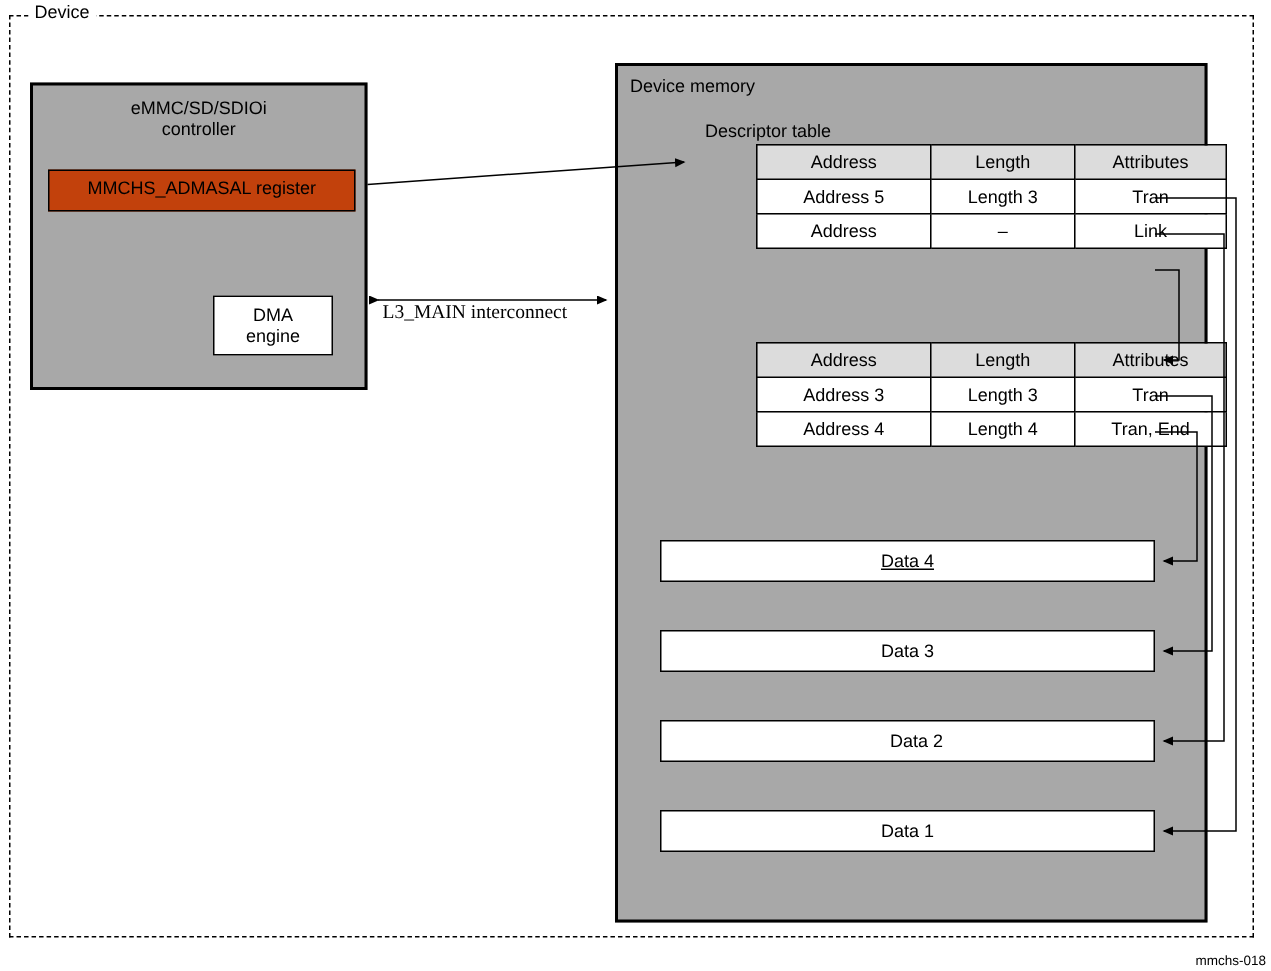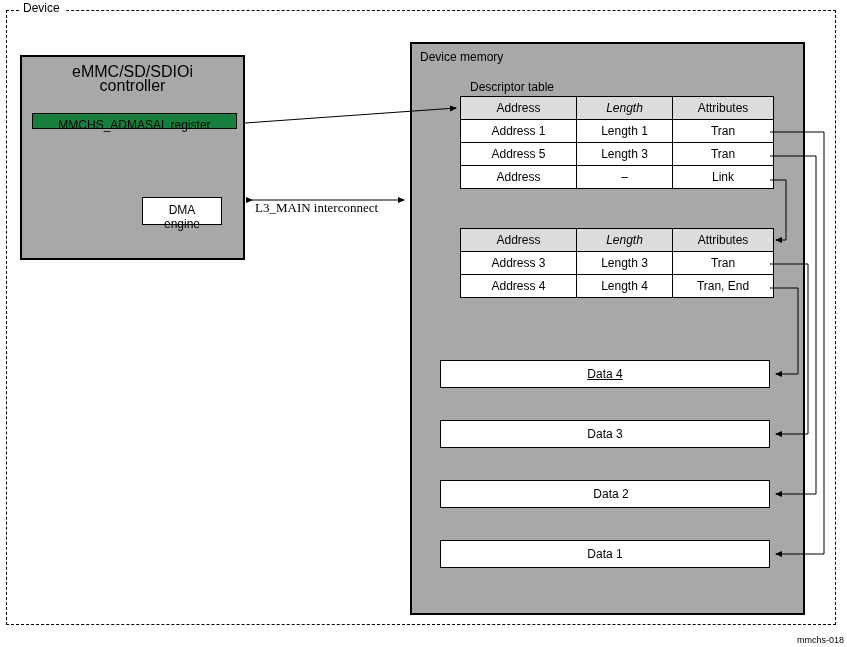--- a/index.html
+++ b/index.html
@@ -39,42 +39,42 @@
     background: #a8a8a8;
     border: 2px solid #000;
     box-sizing: border-box;
   }
   .controller-title {
     position: absolute;
     top: 8px;
     left: 0;
     right: 0;
     text-align: center;
-    font-size: 16px;
+    font-size: 12px;
     line-height: 14px;
   }
   .reg-box {
     position: absolute;
     left: 10px;
     top: 56px;
     width: 205px;
-    height: 16px;
-    background: #15803d;
+    height: 28px;
+    background: #c2410c;
     border: 1px solid #000;
     box-sizing: border-box;
     text-align: center;
     font-size: 12px;
     line-height: 22px;
   }
   .dma-box {
     position: absolute;
     left: 120px;
     top: 140px;
     width: 80px;
-    height: 28px;
+    height: 40px;
     background: #fff;
     border: 1px solid #000;
     box-sizing: border-box;
     text-align: center;
     font-size: 12px;
     line-height: 14px;
     padding-top: 5px;
   }
   .sysmem-box {
     position: absolute;
@@ -95,36 +95,37 @@
   .desc-title {
     position: absolute;
     left: 470px;
     top: 80px;
     font-size: 12px;
   }
   .tbl {
     position: absolute;
     border-collapse: collapse;
     table-layout: fixed;
+    margin-left: 44px;
   }
   .tbl td {
     border: 1px solid #000;
     background: #fff;
     font-size: 12px;
     text-align: center;
     height: 22px;
     padding: 0;
   }
   .tbl .hdr td {
     background: #dcdcdc;
   }
   .tbl1 { left: 460px; top: 96px; width: 310px; }
   .tbl2 { left: 460px; top: 228px; width: 310px; }
   .c-addr { width: 115px; }
-  .c-len { width: 95px; font-style: italic; }
+  .c-len { width: 95px; }
   .c-attr { width: 100px; }
   .data-box {
     position: absolute;
     left: 440px;
     width: 330px;
     height: 28px;
     background: #fff;
     border: 1px solid #000;
     box-sizing: border-box;
     text-align: center;
@@ -188,25 +189,20 @@
   <div class="desc-title">Descriptor table</div>
 
   <table class="tbl tbl1">
     <tbody>
         <tr class="hdr">
       <td class="c-addr">Address</td>
       <td class="c-len">Length</td>
       <td class="c-attr">Attributes</td>
     </tr>
     <tr>
-      <td>Address 1</td>
-      <td>Length 1</td>
-      <td>Tran</td>
-    </tr>
-    <tr>
       <td>Address 5</td>
       <td>Length 3</td>
       <td>Tran</td>
     </tr>
     <tr>
       <td>Address</td>
       <td>–</td>
       <td>Link</td>
     </tr>
   </tbody>

